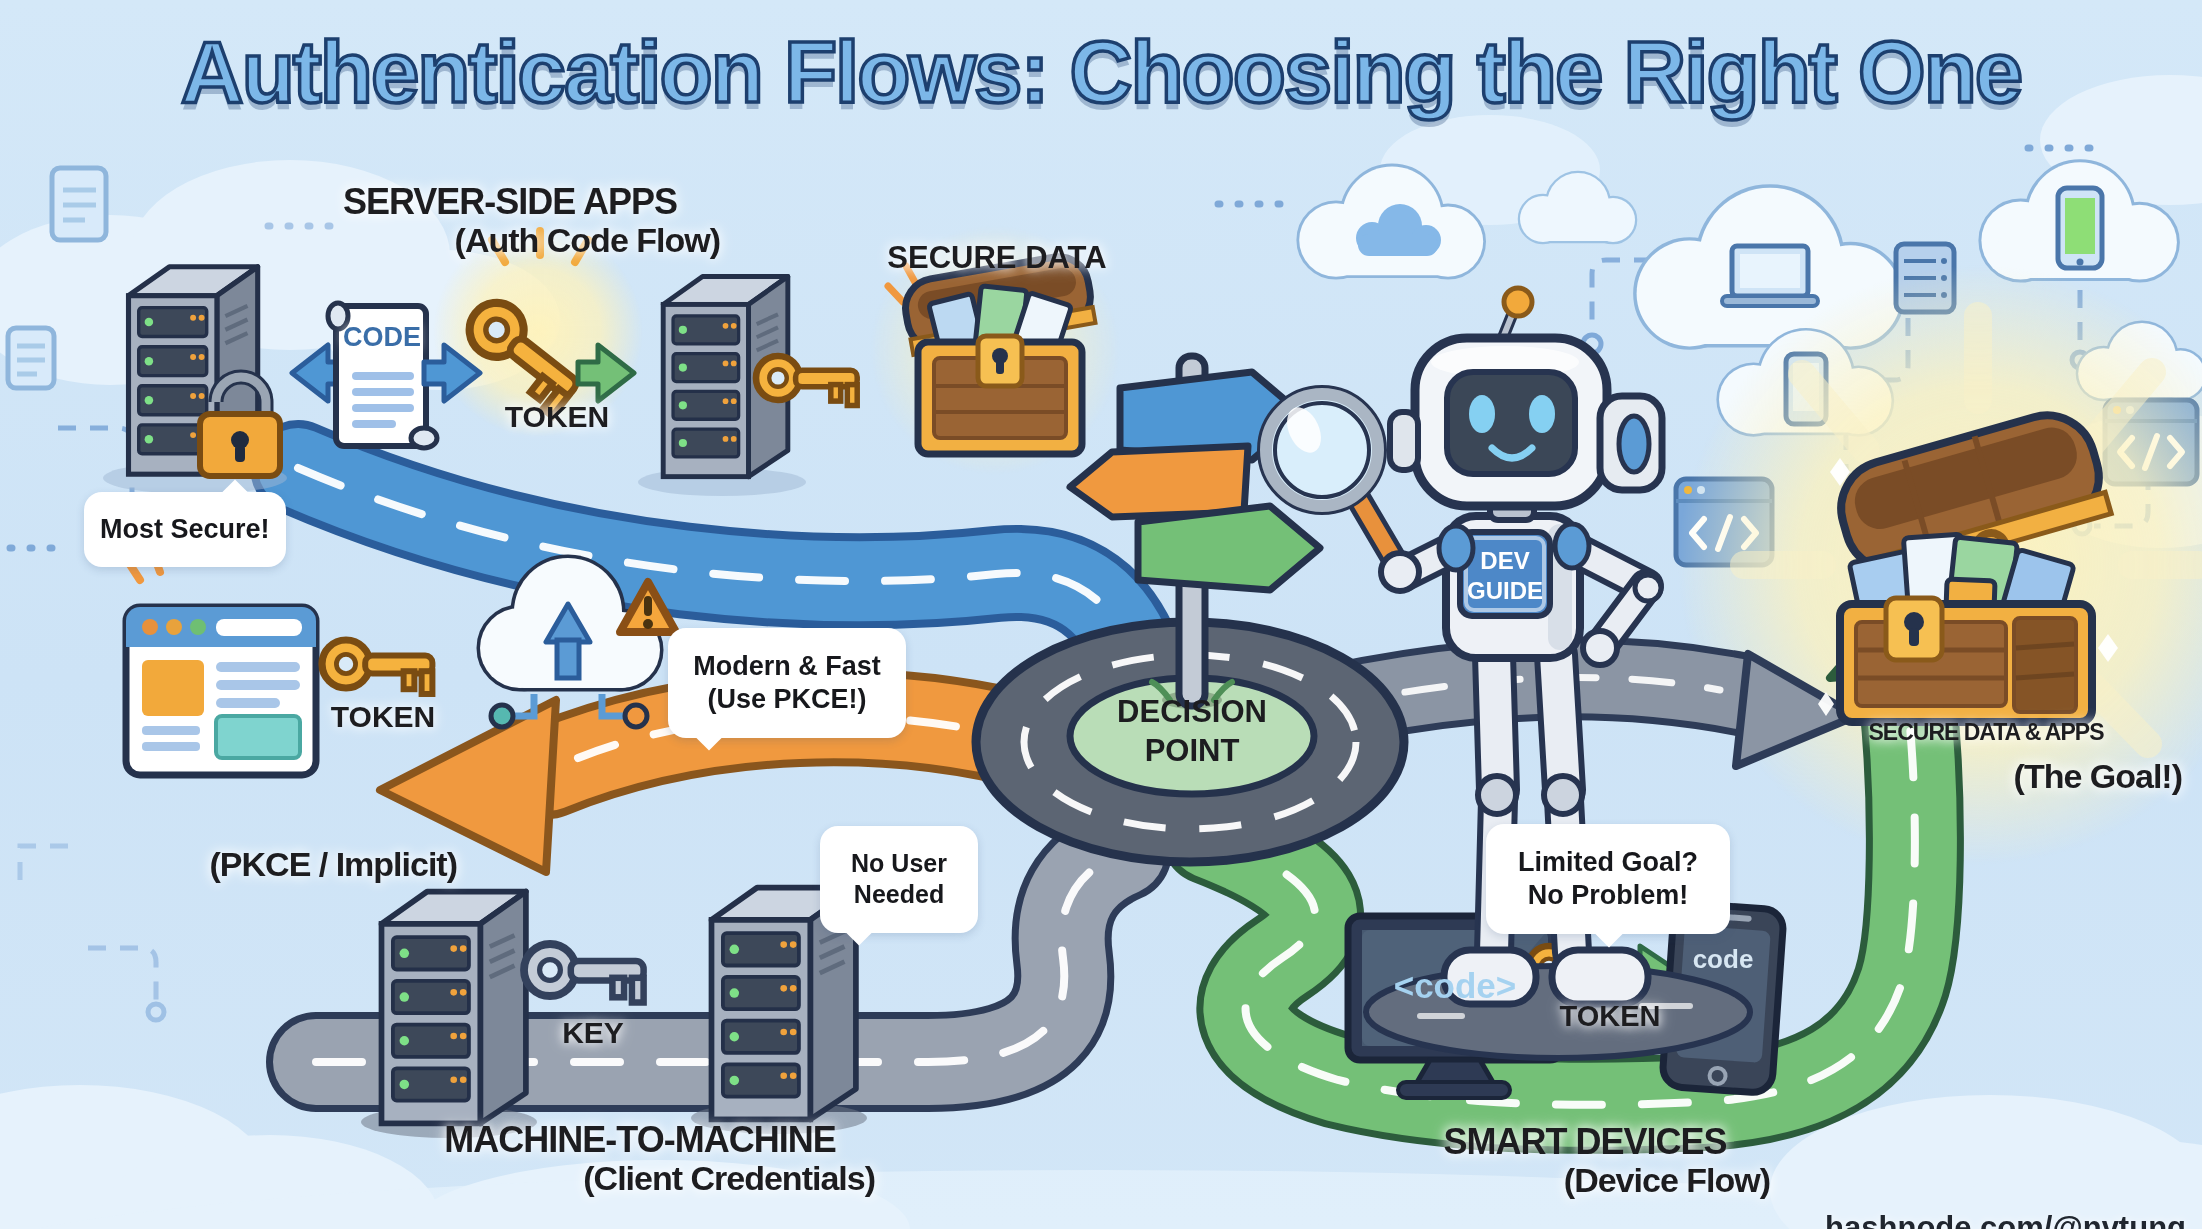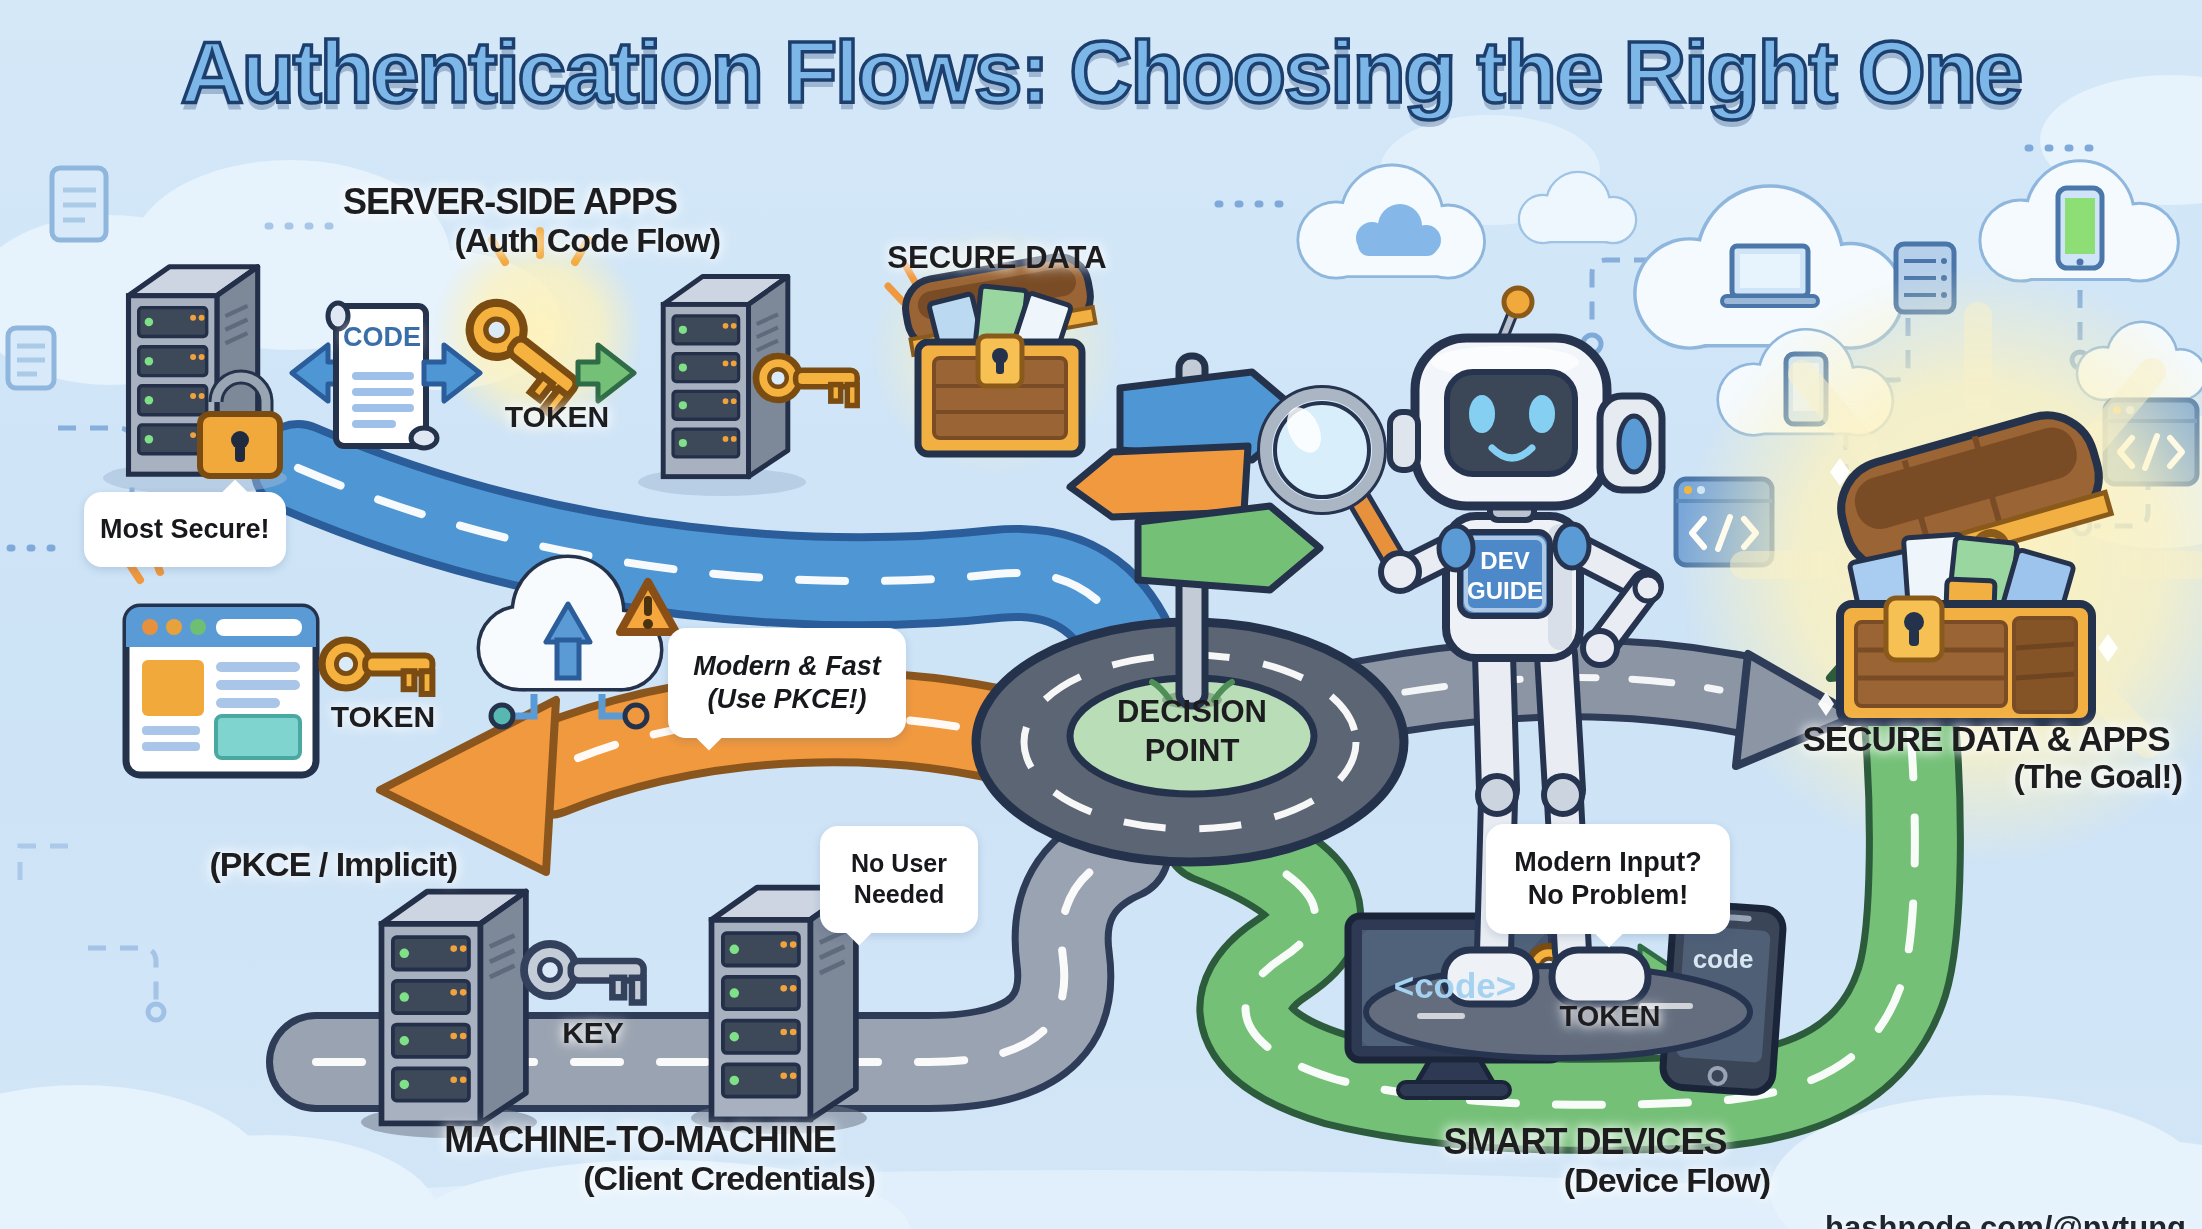--- a/index.html
+++ b/index.html
@@ -528,21 +528,21 @@
 
 <div class="txt" style="left:322px;top:322px;width:120px;font-size:27px;color:#3a6ea8;">CODE</div>
 <div class="txt small-lab" style="left:487px;top:400px;width:140px;">TOKEN</div>
 <div class="txt" style="left:857px;top:240px;width:280px;font-size:31px;">SECURE DATA</div>
 
 <div class="bubble b-most" style="left:84px;top:492px;">Most Secure!</div>
 
 <div class="txt sec-sub" style="left:7px;top:846px;width:450px;">(PKCE / Implicit)</div>
 <div class="txt small-lab" style="left:325px;top:700px;width:116px;">TOKEN</div>
 
-<div class="bubble b-modern" style="left:668px;top:628px;width:206px;font-style:italic;">
+<div class="bubble b-modern" style="left:668px;top:628px;width:206px;">
   <div>Modern &amp; Fast</div>
   <div>(Use PKCE!)</div>
 </div>
 
 <div class="txt sec-title" style="left:405px;top:1120px;width:470px;">MACHINE-TO-MACHINE</div>
 <div class="txt sec-sub" style="left:405px;top:1160px;width:470px;">(Client Credentials)</div>
 <div class="txt small-lab" style="left:530px;top:1016px;width:110px;padding-left:8px;">KEY</div>
 
 <div class="bubble b-nouser" style="left:820px;top:826px;width:126px;">
   <div>No User</div>
@@ -552,25 +552,25 @@
 <div class="txt" style="left:1080px;top:692px;width:224px;font-size:31px;line-height:39px;text-shadow:none;">
   <div>DECISION</div>
   <div>POINT</div>
 </div>
 
 <div class="panel-txt" style="left:1458px;top:546px;width:94px;">
   <div>DEV</div>
   <div>GUIDE</div>
 </div>
 
-<div class="txt sec-title" style="left:1790px;top:720px;width:392px;font-size:35px;">SECURE DATA &amp; APPS</div>
+<div class="txt sec-title" style="left:1790px;top:720px;width:392px;font-size:23px;">SECURE DATA &amp; APPS</div>
 <div class="txt sec-sub" style="left:1790px;top:758px;width:392px;">(The Goal!)</div>
 
 <div class="bubble b-limited" style="left:1486px;top:824px;width:212px;">
-  <div>Modern Input?</div>
+  <div>Limited Goal?</div>
   <div>No Problem!</div>
 </div>
 
 <div class="screen-txt" style="left:1365px;top:966px;width:180px;font-size:35px;color:#a5d2f0;">&lt;code&gt;</div>
 <div class="txt" style="left:1545px;top:1000px;width:130px;font-size:29px;">TOKEN</div>
 <div class="screen-txt" style="left:1682px;top:944px;width:82px;font-size:26px;color:#d7e6f2;">code</div>
 
 <div class="txt sec-title" style="left:1400px;top:1122px;width:370px;">SMART DEVICES</div>
 <div class="txt sec-sub" style="left:1400px;top:1162px;width:370px;">(Device Flow)</div>
 

